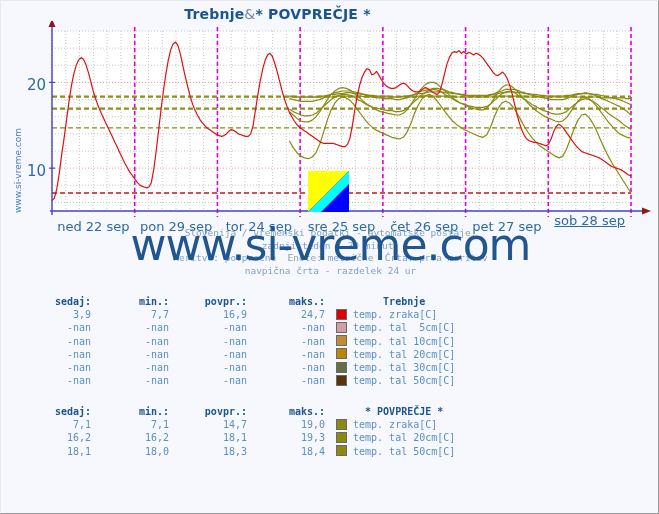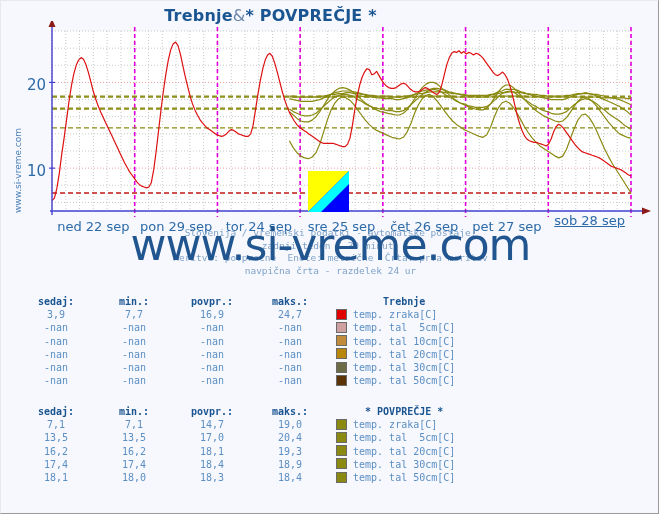--- a/index.html
+++ b/index.html
@@ -20,25 +20,25 @@
     box-sizing: border-box;
     background: #f7f8fd;
     border: 1px solid #9a9a9a;
     border-top-color: #e8e8ee;
     border-left-color: #e8e8ee;
     overflow: hidden;
   }
   
   #title {
     position: absolute;
-    left: 8px; top: 5px;
+    left: 15px; top: 5px;
     width: 523px;
     text-align: center;
     font-family: "DejaVu Sans", sans-serif;
-    font-size: 16px;
+    font-size: 14px;
     font-weight: bold;
     color: #1a5592;
     letter-spacing: 0.2px;
   }
   #title .amp { font-weight: normal; color: #6b86a8; }
 
   
   #side-wm {
     position: absolute;
     left: 2px; top: 62px;
@@ -129,21 +129,21 @@
     font-weight: normal;
     white-space: pre;
   }
   .tbl th {
     color: #1a5592;
     font-weight: bold;
     font-size: 10px;
   }
   .c-num {
     width: 70px;
-    text-align: center;
+    text-align: right;
     color: #5b8fc4;
     padding-right: 8px !important;
   }
   th.c-num { color: #1a5592; }
   .c-sw { width: 16px; text-align: center; }
   .c-name { color: #5b8fc4; padding-left: 4px !important; }
   th.c-name { color: #1a5592; font-weight: bold; }
   .sw {
     display: inline-block;
     width: 9px; height: 9px;
@@ -349,44 +349,28 @@
         </tr>
         <tr>
           <td class="c-num">7,1</td>
           <td class="c-num">7,1</td>
           <td class="c-num">14,7</td>
           <td class="c-num">19,0</td>
           <td class="c-sw"><span class="sw" style="background: rgb(138, 138, 18);"></span></td>
           <td class="c-name">temp. zraka[C]</td>
         </tr>
         <tr>
-          <td class="c-num">13,5</td>
-          <td class="c-num">13,5</td>
-          <td class="c-num">17,0</td>
-          <td class="c-num">20,4</td>
-          <td class="c-sw"><span class="sw" style="background: rgb(138, 138, 18);"></span></td>
-          <td class="c-name">temp. tal  5cm[C]</td>
-        </tr>
-        <tr>
           <td class="c-num">16,2</td>
           <td class="c-num">16,2</td>
           <td class="c-num">18,1</td>
           <td class="c-num">19,3</td>
           <td class="c-sw"><span class="sw" style="background: rgb(138, 138, 18);"></span></td>
           <td class="c-name">temp. tal 20cm[C]</td>
         </tr>
         <tr>
-          <td class="c-num">17,4</td>
-          <td class="c-num">17,4</td>
-          <td class="c-num">18,4</td>
-          <td class="c-num">18,9</td>
-          <td class="c-sw"><span class="sw" style="background: rgb(138, 138, 18);"></span></td>
-          <td class="c-name">temp. tal 30cm[C]</td>
-        </tr>
-        <tr>
           <td class="c-num">18,1</td>
           <td class="c-num">18,0</td>
           <td class="c-num">18,3</td>
           <td class="c-num">18,4</td>
           <td class="c-sw"><span class="sw" style="background: rgb(138, 138, 18);"></span></td>
           <td class="c-name">temp. tal 50cm[C]</td>
         </tr>
       </tbody>
     </table>
 

